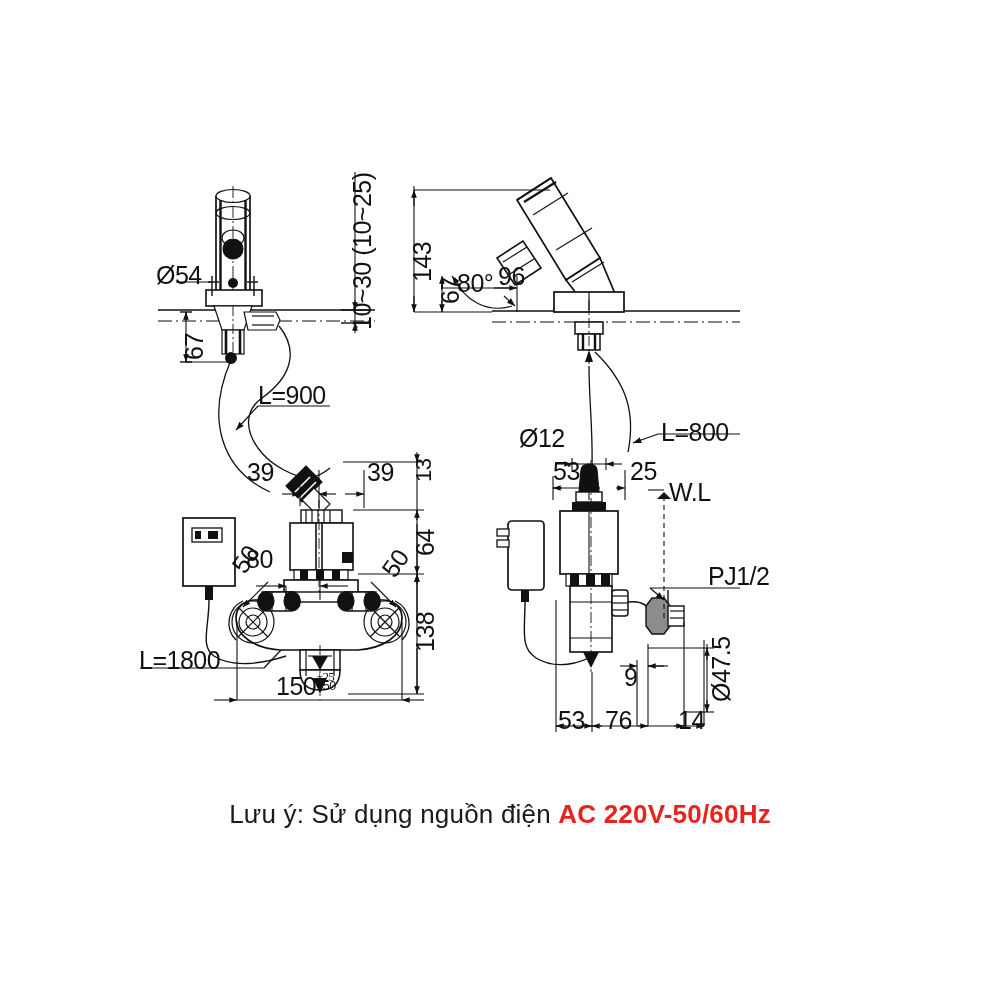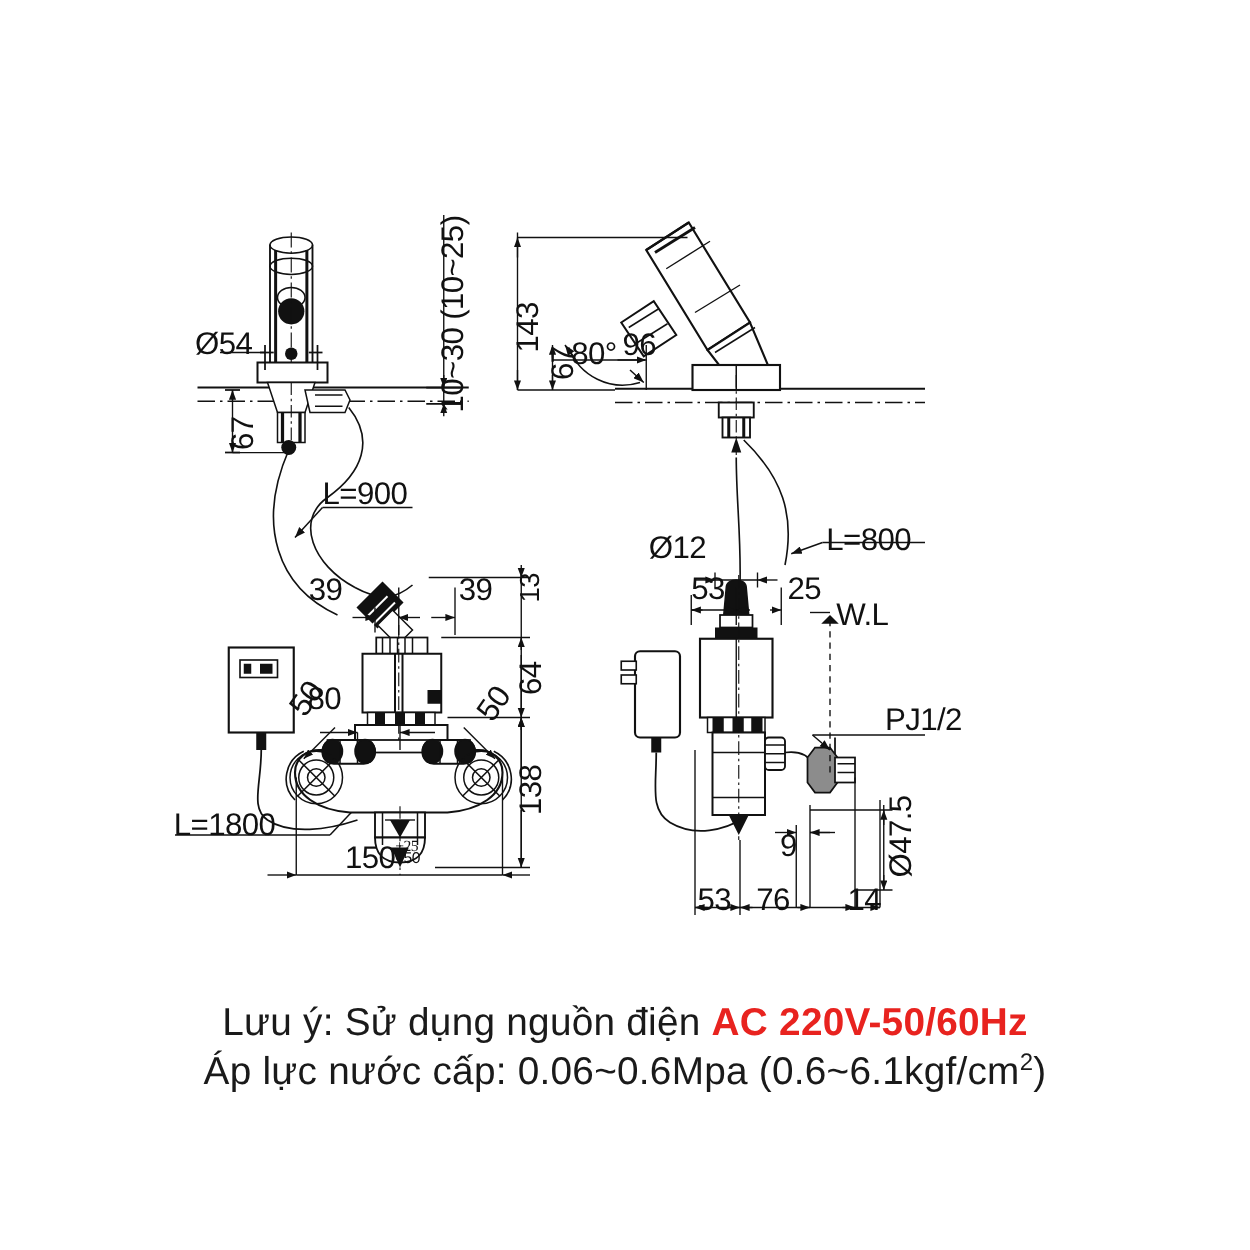--- a/index.html
+++ b/index.html
@@ -13,21 +13,21 @@
   #stage{position:absolute;left:0;top:0;width:1000px;height:1000px;}
   svg.draw{position:absolute;left:0;top:0;width:1000px;height:1000px;}
 
   .cap{
     position:absolute;
     left:0;right:0;
     text-align:center;
     color:#1a1a1a;
   }
   .cap-line{
-    font-size:31px;
+    font-size:26px;
     letter-spacing:.2px;
     white-space:nowrap;
     line-height:1.26;
   }
   .cap-red{color:#e8231f;font-weight:bold;}
   .cap sup{font-size:.62em;vertical-align:super;}
 
   
   .dim{
     position:absolute;
@@ -452,18 +452,15 @@
   <div class="dim" style="left:558px;top:706px;">53</div>
 
   <div class="dim" style="left:605px;top:706px;">76</div>
 
   <div class="dim" style="left:678px;top:706px;">14</div>
 
   <div class="cap" style="top:798px;">
     <div class="cap-line">
       <span>Lưu ý: Sử dụng  nguồn điện </span><span class="cap-red">AC 220V-50/60Hz</span>
     </div>
-    <div class="cap-line">
-      <span>Áp lực nước cấp: 0.06~0.6Mpa (0.6~6.1kgf/cm</span><sup>2</sup><span>)</span>
-    </div>
   </div>
 
 </div>
 
 </body></html>

